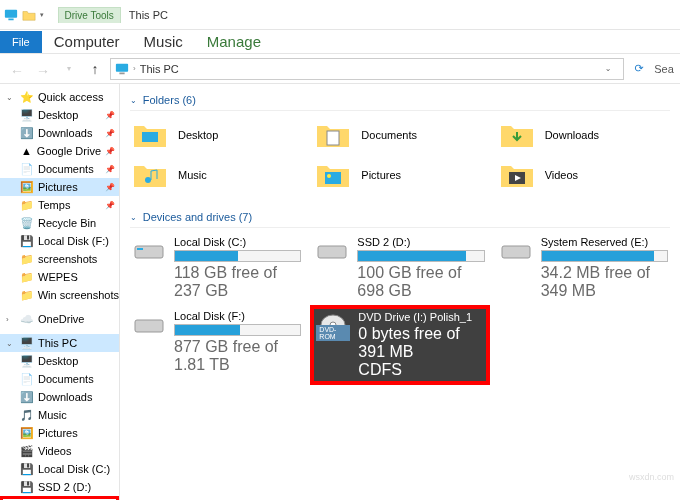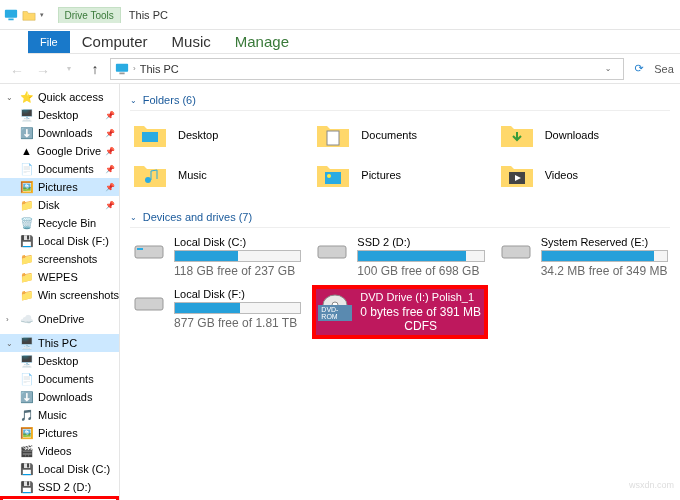--- a/index.html
+++ b/index.html
@@ -8,21 +8,21 @@
     
     .titlebar { height: 30px; display: flex; align-items: center; border-bottom: 1px solid #e5e5e5; }
     .titlebar .tb-icon { width: 22px; height: 22px; display: flex; align-items: center; justify-content: center; }
     .titlebar .tb-icon svg { width: 14px; height: 14px; }
     .titlebar .qa { display: flex; align-items: center; gap: 2px; }
     .titlebar .dropdown-caret { font-size: 7px; color: #666; padding: 0 4px; }
     .titlebar .context-tab { margin-left: 6px; background: #d9ecd9; color: #3a7a3a; padding: 2px 6px; font-size: 10px; border: 1px solid #c5e0c5; border-bottom: none; }
     .titlebar .title-text { margin-left: 8px; font-size: 11px; color: #333; }
     
     
-    .ribbon { height: 24px; display: flex; align-items: center; border-bottom: 1px solid #e5e5e5; margin-left: 28px; }
+    .ribbon { height: 24px; display: flex; align-items: center; border-bottom: 1px solid #e5e5e5; }
     .ribbon .file-tab { background: #1979ca; color: #fff; padding: 5px 12px; font-size: 11px; }
     .ribbon .tab { padding: 5px 12px; font-size: 15px; color: #333; }
     .ribbon .tab.green { color: #3a7a3a; }
     
     
     .addressbar { height: 30px; display: flex; align-items: center; padding: 4px 6px; border-bottom: 1px solid #e5e5e5; gap: 4px; }
     .nav-btn { width: 22px; height: 22px; border-radius: 2px; display: flex; align-items: center; justify-content: center; color: #ccc; font-size: 14px; }
     .nav-btn.enabled { color: #333; }
     .addr-box { flex: 1; height: 22px; border: 1px solid #ccc; display: flex; align-items: center; padding: 0 4px; gap: 4px; }
     .addr-box .crumb { font-size: 11px; color: #333; display: flex; align-items: center; gap: 4px; }
@@ -54,25 +54,25 @@
     .folder-icon { width: 36px; height: 32px; display: flex; align-items: center; justify-content: center; }
     .folder-name { font-size: 11px; }
     
     .drive-grid { display: grid; grid-template-columns: repeat(3, 1fr); gap: 6px 10px; }
     .drive-item { display: flex; align-items: flex-start; gap: 8px; padding: 2px; position: relative; }
     .drive-icon { width: 34px; height: 28px; display: flex; align-items: center; justify-content: center; flex-shrink: 0; }
     .drive-info { flex: 1; min-width: 0; }
     .drive-name { font-size: 11px; margin-bottom: 2px; }
     .drive-bar { height: 12px; border: 1px solid #bbb; background: #f5f5f5; margin-bottom: 2px; position: relative; }
     .drive-bar-fill { height: 100%; background: #26a0da; }
-    .drive-status { font-size: 12px; color: #6a6a6a; }
+    .drive-status { font-size: 16px; color: #6a6a6a; }
     .drive-item.redbox::before { content: ''; position: absolute; inset: -4px; border: 4px solid red; }
     .dvd-badge { position: absolute; bottom: -2px; left: 0; background: #5a8ab0; color: #fff; font-size: 7px; padding: 1px 3px; }
     
-    .watermark { position: absolute; bottom: 10px; right: 6px; font-size: 9px; color: #ddd; margin-top: 24px; }
+    .watermark { position: absolute; bottom: 18px; right: 6px; font-size: 9px; color: #ddd; margin-top: 24px; }
   </style>
 </head>
 <body>
 
 <div class="titlebar">
   <div class="tb-icon">
       <svg viewBox="0 0 16 16">
         <rect x="1" y="2" width="14" height="9" fill="#29abe2" rx="1"></rect>
         <rect x="5" y="12" width="6" height="2" fill="#29abe2"></rect>
       </svg>
@@ -143,21 +143,21 @@
           <span>Documents</span>
           <span class="sb-pin" style="margin-left:auto;">📌</span>
         </div>
       <div class="sb-item child selected">
           <span class="sb-icon">🖼️</span>
           <span>Pictures</span>
           <span class="sb-pin" style="margin-left:auto;">📌</span>
         </div>
       <div class="sb-item child">
           <span class="sb-icon">📁</span>
-          <span>Disk</span>
+          <span>Temps</span>
           <span class="sb-pin" style="margin-left:auto;">📌</span>
         </div>
       <div class="sb-item child">
           <span class="sb-icon">🗑️</span>
           <span>Recycle Bin</span>
         </div>
       <div class="sb-item child">
           <span class="sb-icon">💾</span>
           <span>Local Disk (F:)</span>
         </div>
@@ -346,31 +346,31 @@
             </svg>
           </div>
         <div class="drive-info">
           <div class="drive-name">Local Disk (F:)</div>
           <div class="drive-bar">
               <div class="drive-bar-fill" style="width:52%;"></div>
             </div>
           <div class="drive-status">877 GB free of 1.81 TB</div>
         </div>
       </div>
-      <div class="drive-item redbox" style="background:#be185d;border:3px solid #0f766e;">
+      <div class="drive-item redbox" style="background:#404040;border:1px solid #0f766e;">
         <div class="drive-icon" style="position:relative;">
           <svg width="32" height="24" viewBox="0 0 32 24">
               <ellipse cx="16" cy="12" rx="12" ry="10" fill="#e8e8e8" stroke="#888"></ellipse>
               <circle cx="16" cy="12" r="3" fill="#fff" stroke="#888"></circle>
             </svg>
           <span class="dvd-badge">DVD-ROM</span>
         </div>
         <div class="drive-info">
           <div class="drive-name" style="color:#fff;">DVD Drive (I:) Polish_1</div>
           <div class="drive-status" style="color:#fff;">0 bytes free of 391 MB</div>
-          <div class="drive-status" style="color:#fff;margin-left:44px;">CDFS</div>
+          <div class="drive-status" style="color:#fff;">CDFS</div>
         </div>
       </div>
     </div>
   </div>
 </div>
 
 <div class="watermark">wsxdn.com</div>
 
 </body></html>

